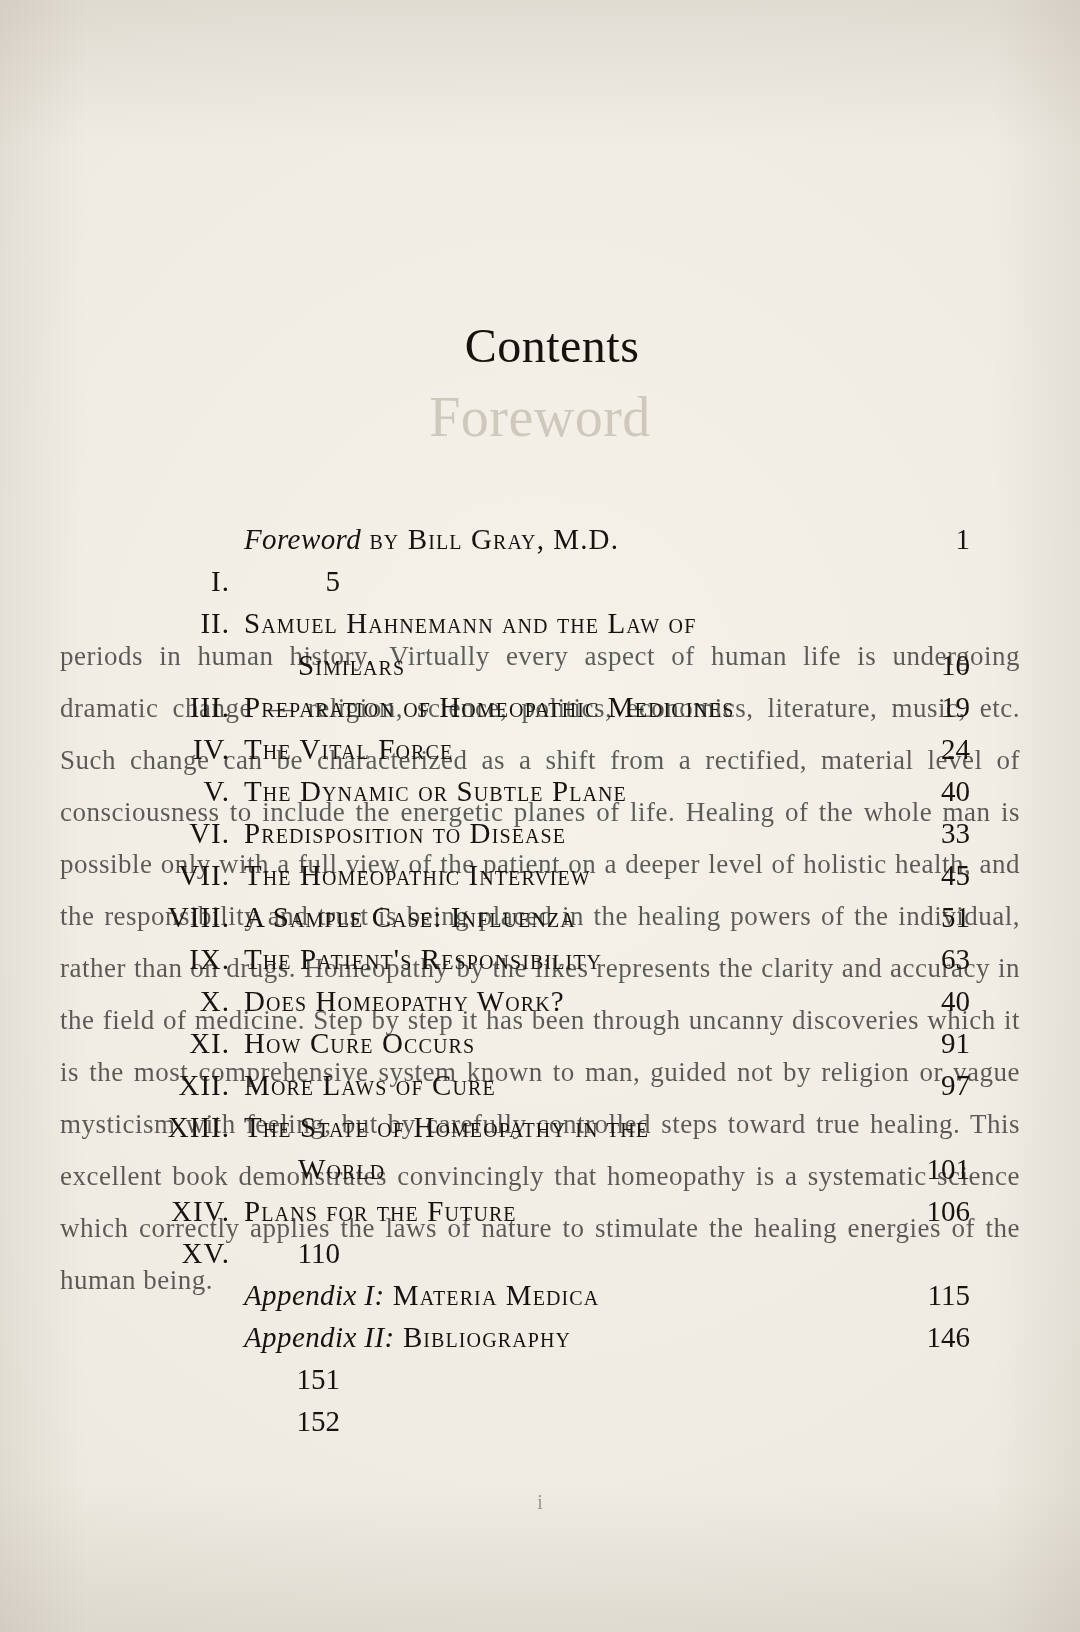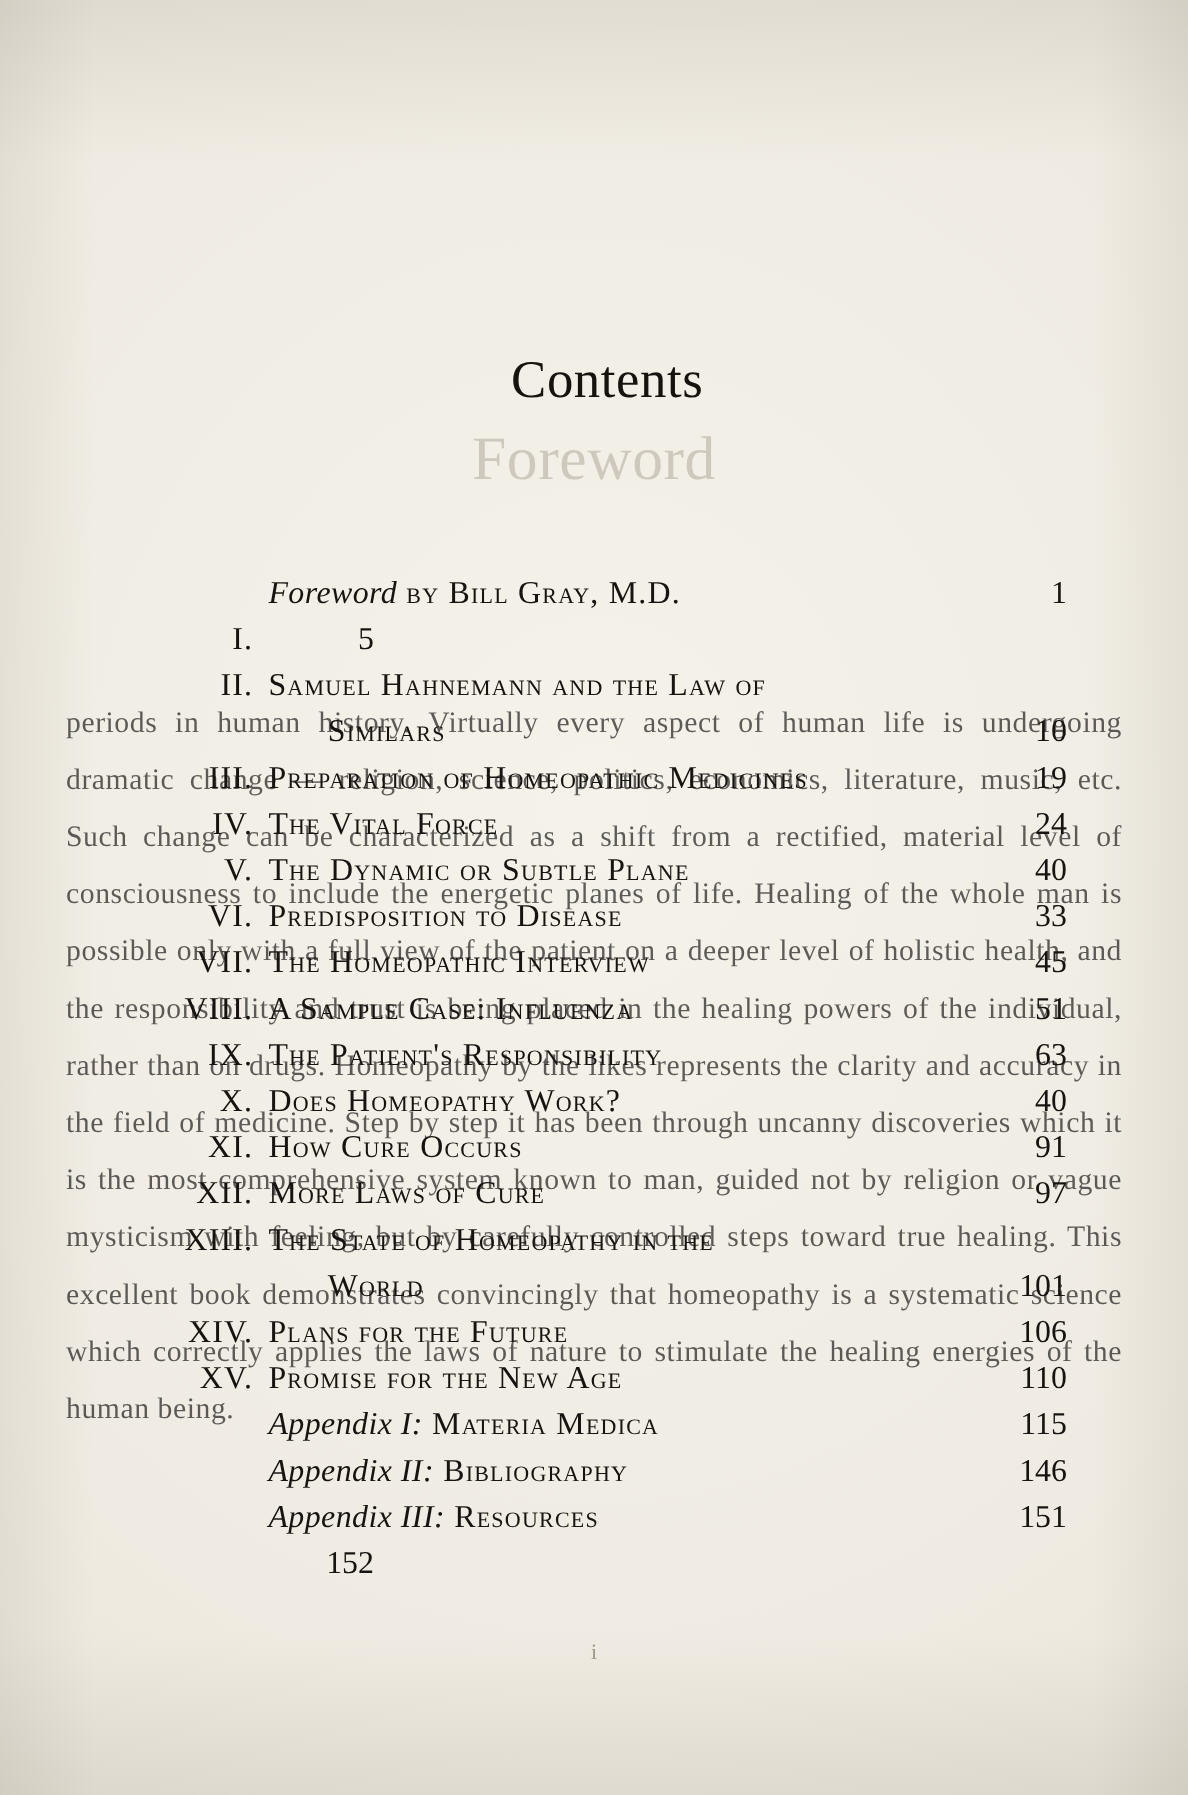--- a/index.html
+++ b/index.html
@@ -237,36 +237,34 @@
         <span class="label">World</span>
         <span class="page-num">101</span>
       </div>
       <div class="toc-row">
         <span class="num">XIV.</span>
         <span class="label">Plans for the Future</span>
         <span class="page-num">106</span>
       </div>
       <div class="toc-row">
         <span class="num">XV.</span>
-        <span class="label">Promise for the New Age</span>
         <span class="page-num">110</span>
       </div>
       <div class="toc-row">
         <span class="num"></span>
         <span class="label italic"><span>Appendix I:</span><span class="sc"> Materia Medica</span></span>
         <span class="page-num">115</span>
       </div>
       <div class="toc-row">
         <span class="num"></span>
         <span class="label italic"><span>Appendix II:</span><span class="sc"> Bibliography</span></span>
         <span class="page-num">146</span>
       </div>
       <div class="toc-row">
         <span class="num"></span>
-        <span class="label italic"><span>Appendix III:</span><span class="sc"> Resources</span></span>
         <span class="page-num">151</span>
       </div>
       <div class="toc-row">
         <span class="num"></span>
         <span class="page-num">152</span>
       </div>
     </div>
 
   <div class="folio">i</div>
 </div>

